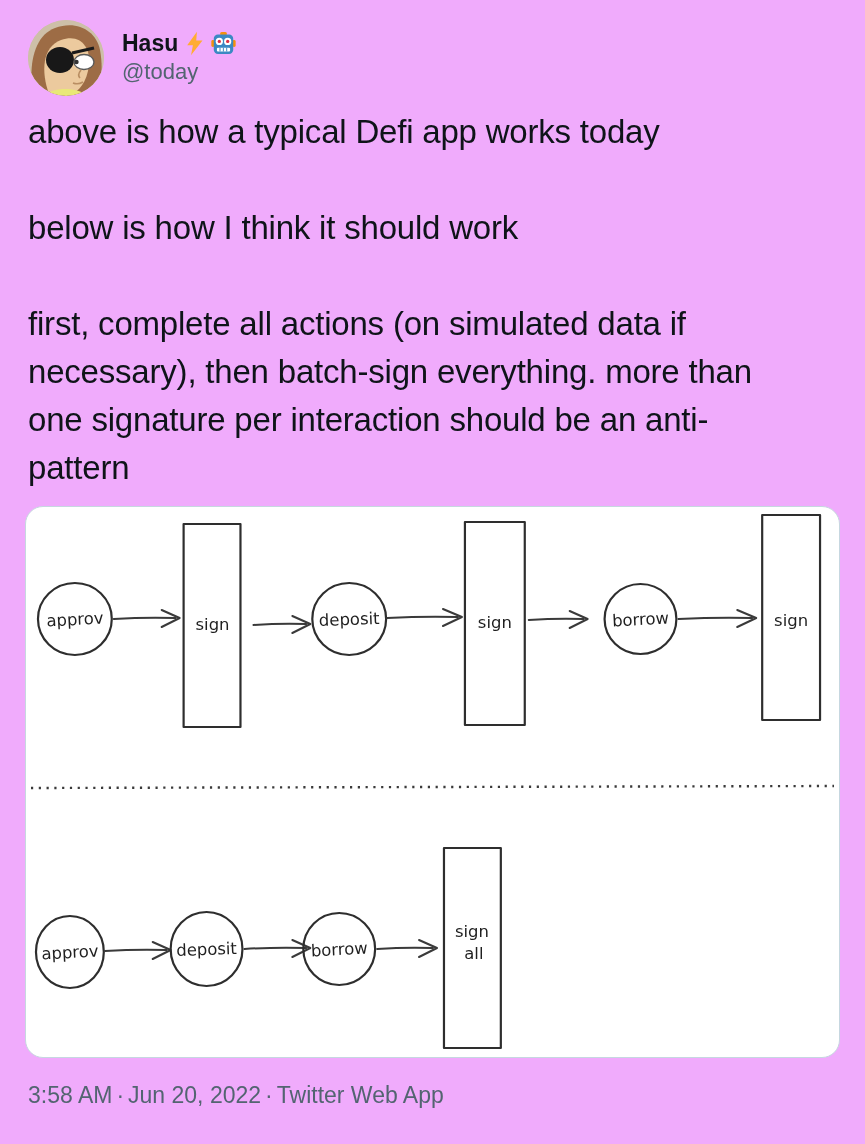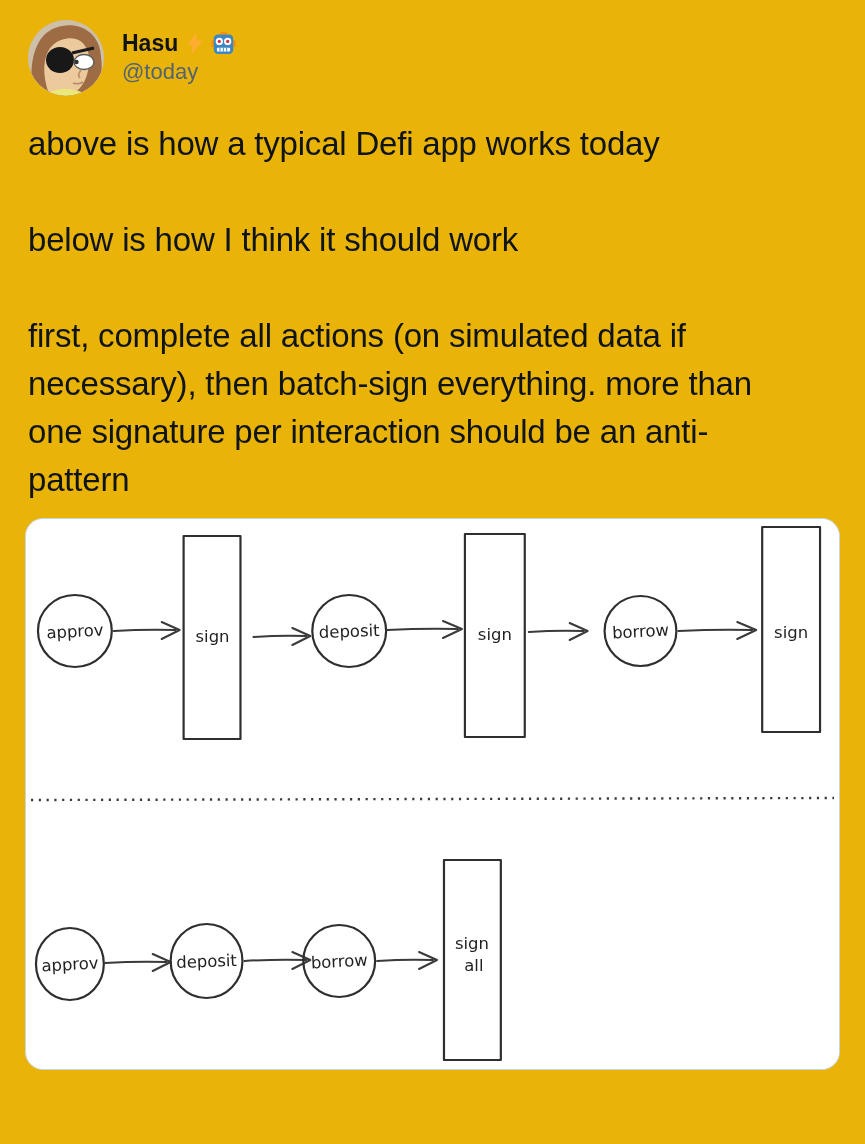--- a/index.html
+++ b/index.html
@@ -6,21 +6,21 @@
     margin: 0; padding: 0;
     background: #ffffff;
     font-family: "Liberation Sans", sans-serif;
   }
   .tweet {
     width: 865px;
     height: 1144px;
     box-sizing: border-box;
     padding: 20px 27px 0 28px;
     overflow: hidden;
-    background: #eab308;
+    background: #f0abfc;
   }
   
   .tweet-header {
     display: flex;
     align-items: flex-start;
   }
   .avatar {
     width: 76px; height: 76px;
     border-radius: 50%;
     overflow: hidden;
@@ -49,21 +49,21 @@
   .emoji svg { display: block; width: 25px; height: 25px; }
   .user-handle {
     font-size: 22px;
     color: #536471;
     line-height: 28px;
     margin-top: 1px;
     cursor: pointer;
   }
   
   .tweet-text {
-    margin-top: 24px;
+    margin-top: 12px;
     font-size: 33px;
     line-height: 48px;
     color: #0f1419;
     white-space: pre-line;
     letter-spacing: -0.2px;
   }
   
   .media-card {
     margin: 14px 0 0 -3px;
     width: 815px;
@@ -250,14 +250,17 @@
         <path class="sketch-arrow" d="M394 433 L412 441 L394 450"></path>
       </g>
       <g>
         <rect class="sketch-shape" x="419" y="341" width="57" height="200"></rect>
         <text class="sketch-label" x="447" y="430">sign</text>
         <text class="sketch-label" x="449" y="452">all</text>
       </g>
     </svg>
   </figure>
 
+  <div class="tweet-footer">
+    <span class="link">3:58 AM</span><span class="sep">·</span><span class="link">Jun 20, 2022</span><span class="sep">·</span><span class="link">Twitter Web App</span>
+  </div>
 
 </div>
 
 </body></html>

